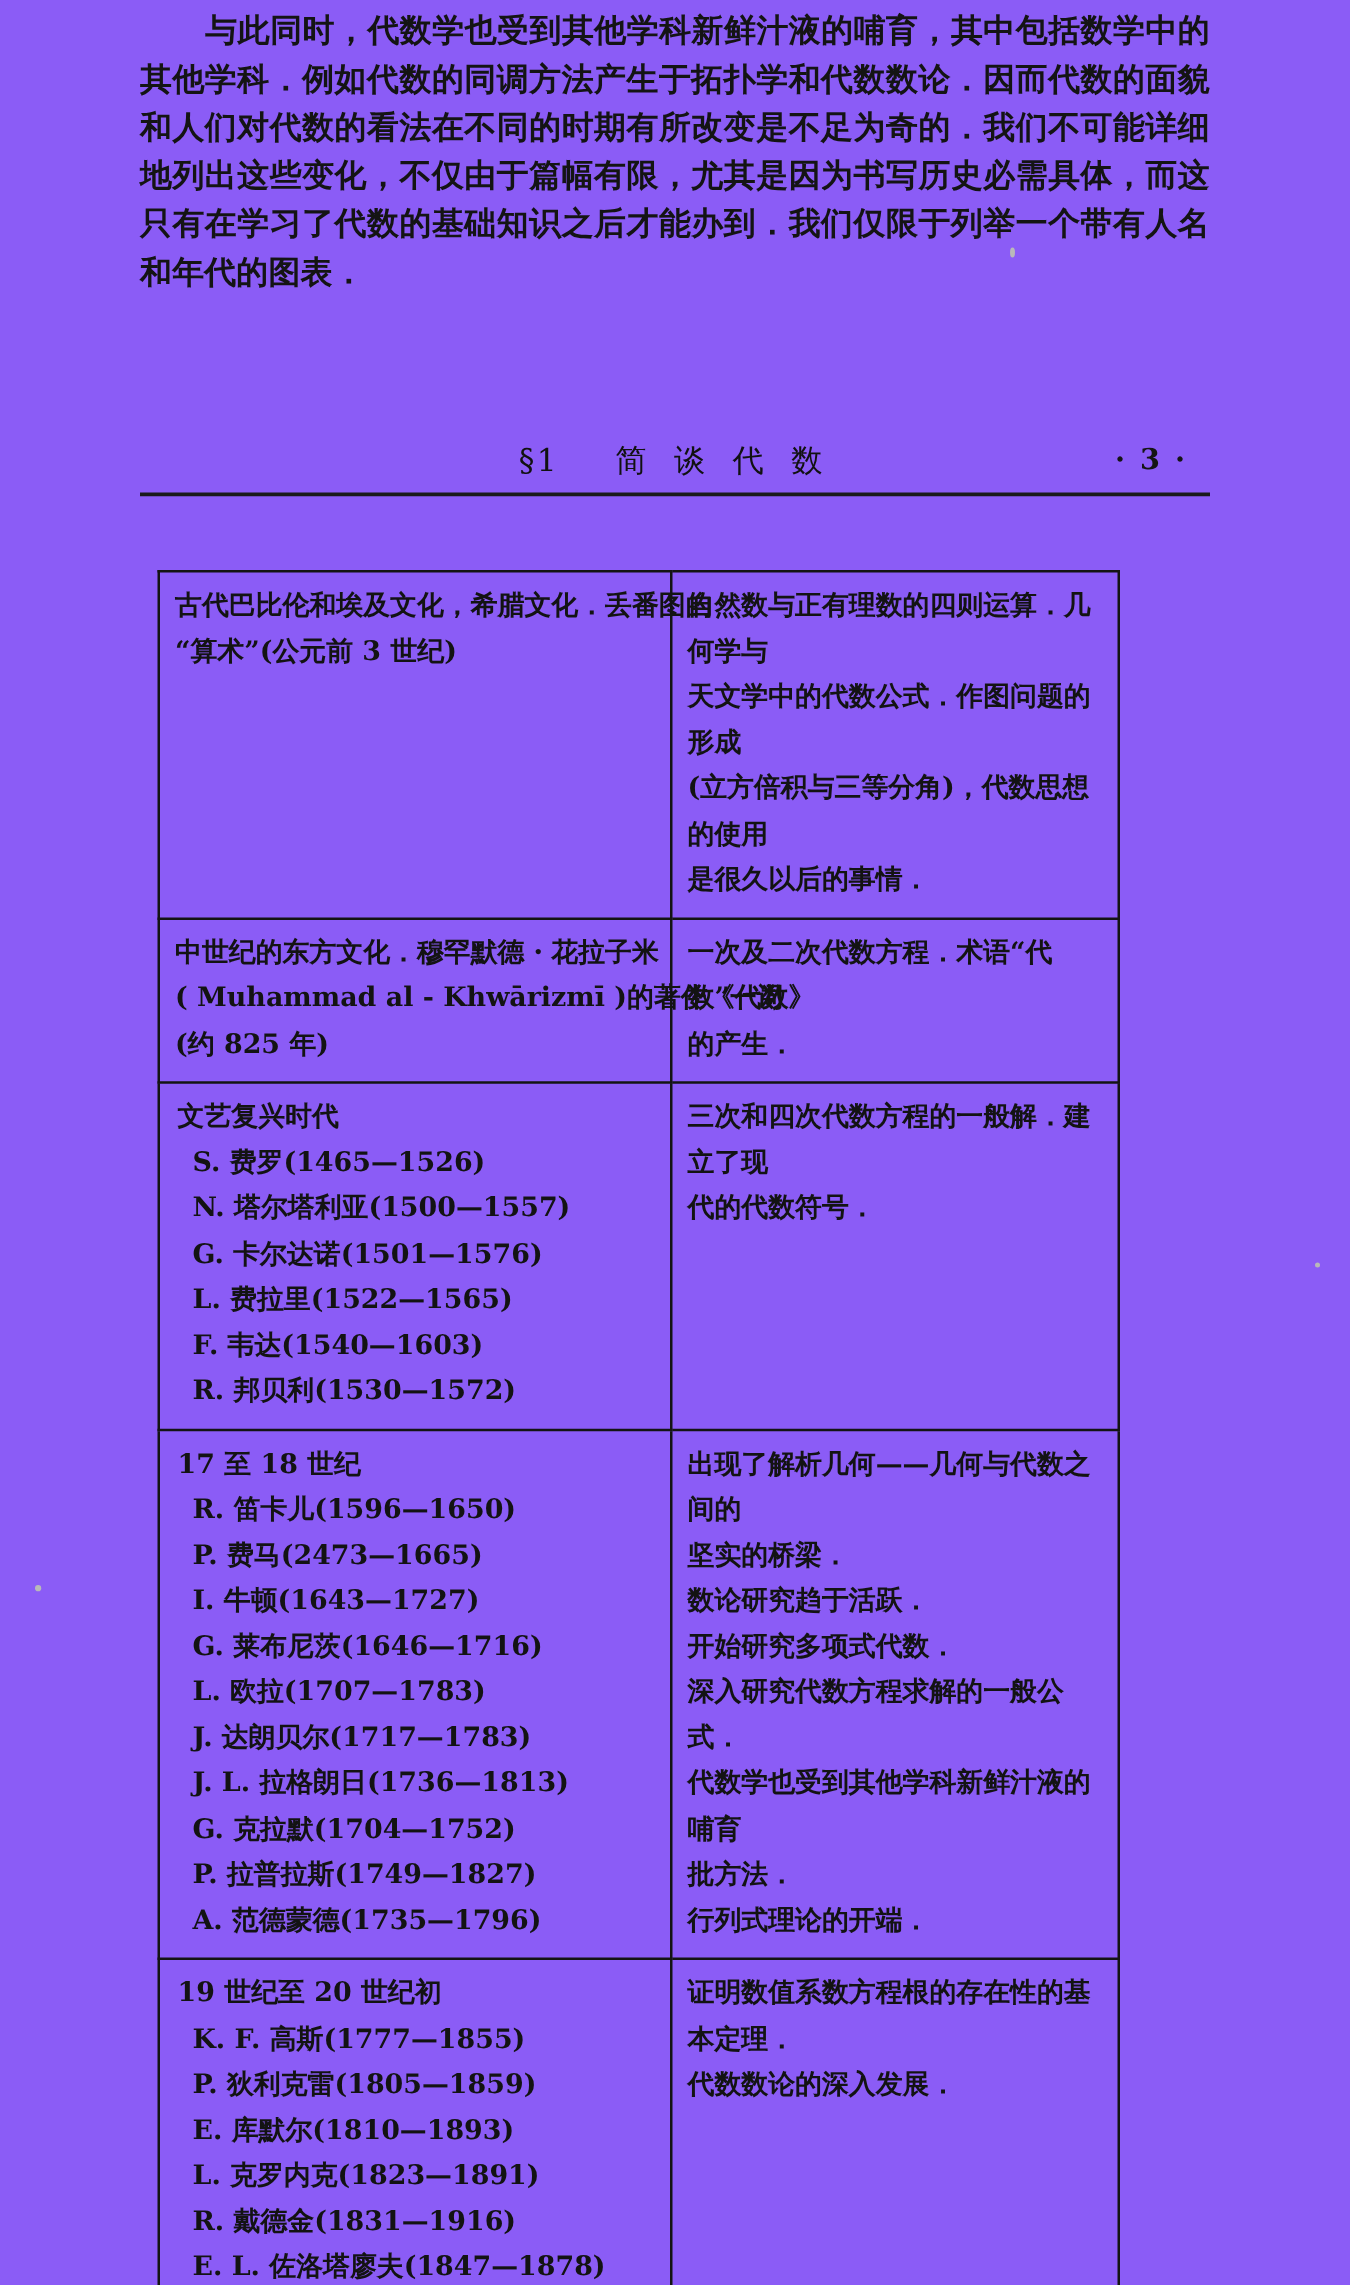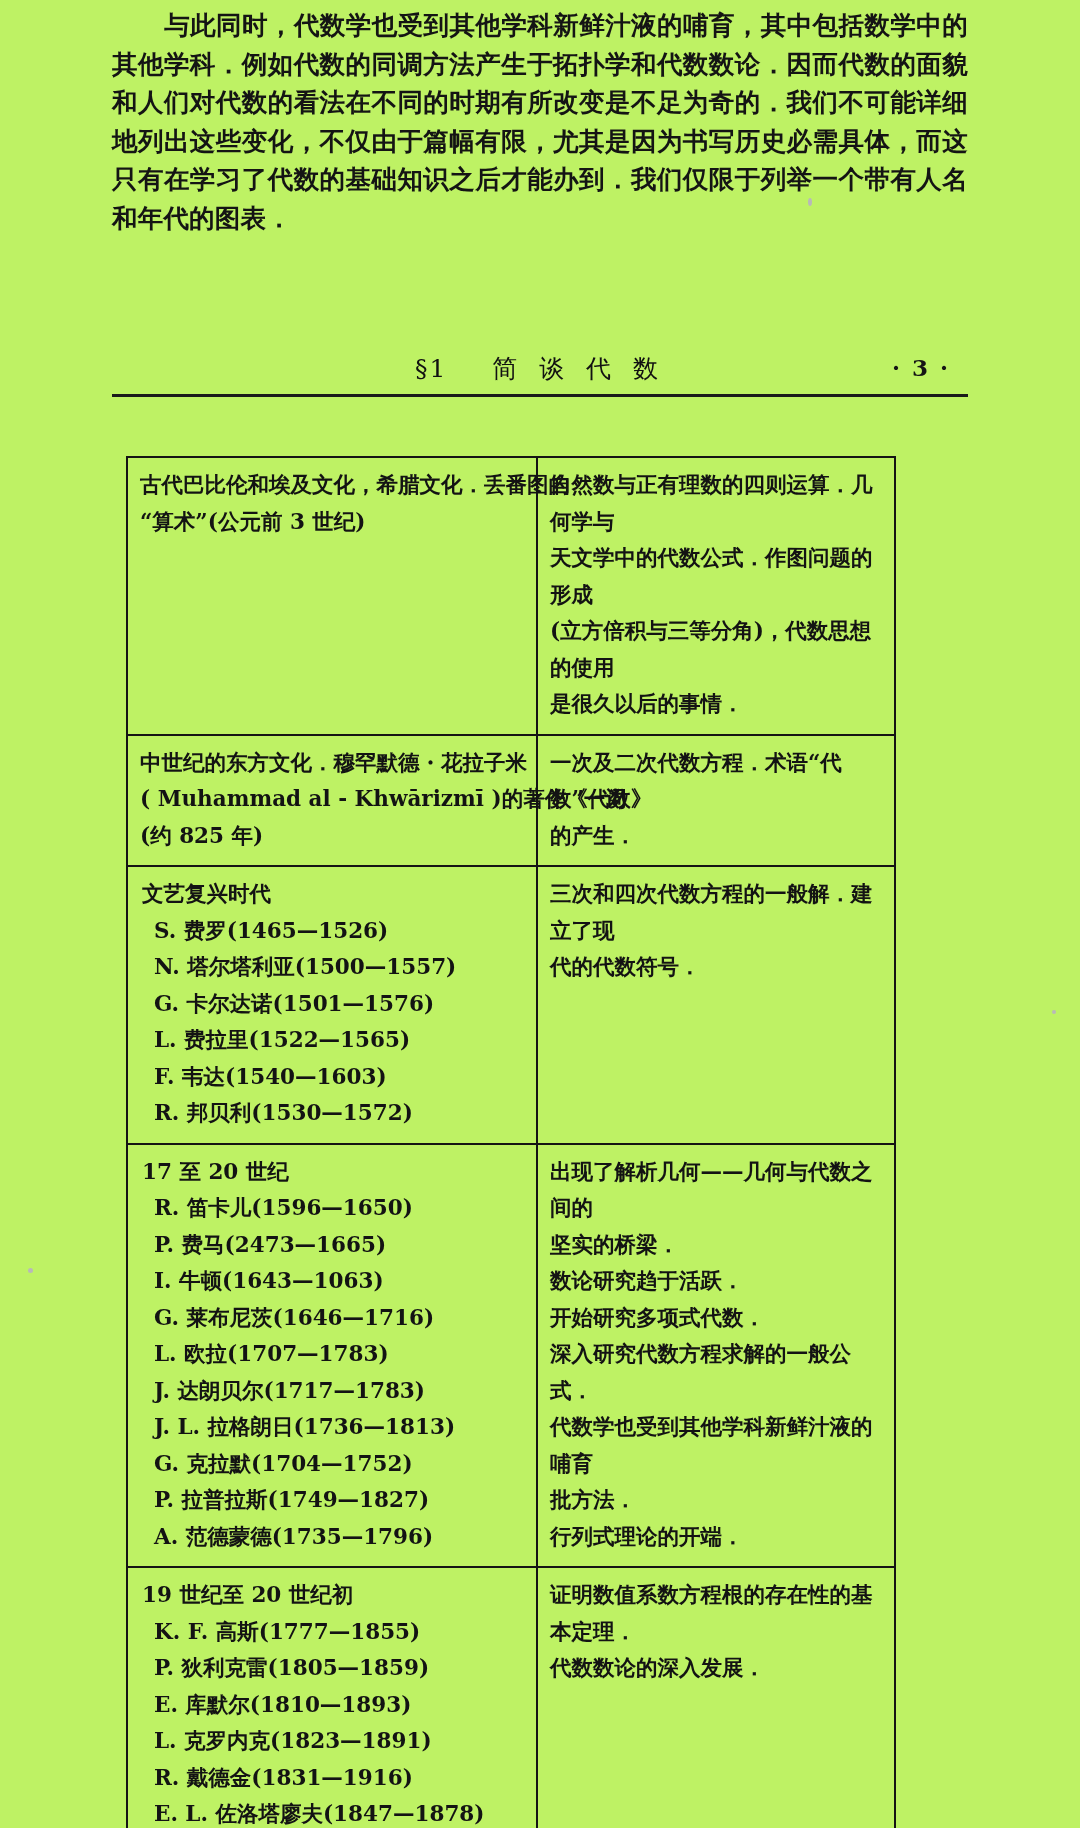--- a/index.html
+++ b/index.html
@@ -13,21 +13,21 @@
     position: relative;
     overflow: hidden;
     font-family: "DejaVu Serif", "Liberation Serif", serif;
     color: #121212;
   }
 
   
   .page {
     position: absolute;
     inset: 0;
-    background: #bef264;
+    background: #8b5cf6;
   }
 
   
   .intro {
     position: absolute;
     left: 112px;
     top: 6px;
     width: 856px;
     font-size: 25.5px;
     line-height: 38.5px;
@@ -170,24 +170,24 @@
             <div class="cellline person">F. 韦达(1540—1603)</div>
             <div class="cellline person">R. 邦贝利(1530—1572)</div>
           </td>
           <td class="right">
             <div class="cellline wrapok">三次和四次代数方程的一般解．建立了现</div>
             <div class="cellline wrapok">代的代数符号．</div>
           </td>
         </tr>
         <tr>
           <td class="left">
-            <div class="cellline eralabel">17 至 20 世纪</div>
+            <div class="cellline eralabel">17 至 18 世纪</div>
             <div class="cellline person">R. 笛卡儿(1596—1650)</div>
             <div class="cellline person">P. 费马(2473—1665)</div>
-            <div class="cellline person">I. 牛顿(1643—1063)</div>
+            <div class="cellline person">I. 牛顿(1643—1727)</div>
             <div class="cellline person">G. 莱布尼茨(1646—1716)</div>
             <div class="cellline person">L. 欧拉(1707—1783)</div>
             <div class="cellline person">J. 达朗贝尔(1717—1783)</div>
             <div class="cellline person">J. L. 拉格朗日(1736—1813)</div>
             <div class="cellline person">G. 克拉默(1704—1752)</div>
             <div class="cellline person">P. 拉普拉斯(1749—1827)</div>
             <div class="cellline person">A. 范德蒙德(1735—1796)</div>
           </td>
           <td class="right">
             <div class="cellline wrapok">出现了解析几何——几何与代数之间的</div>

